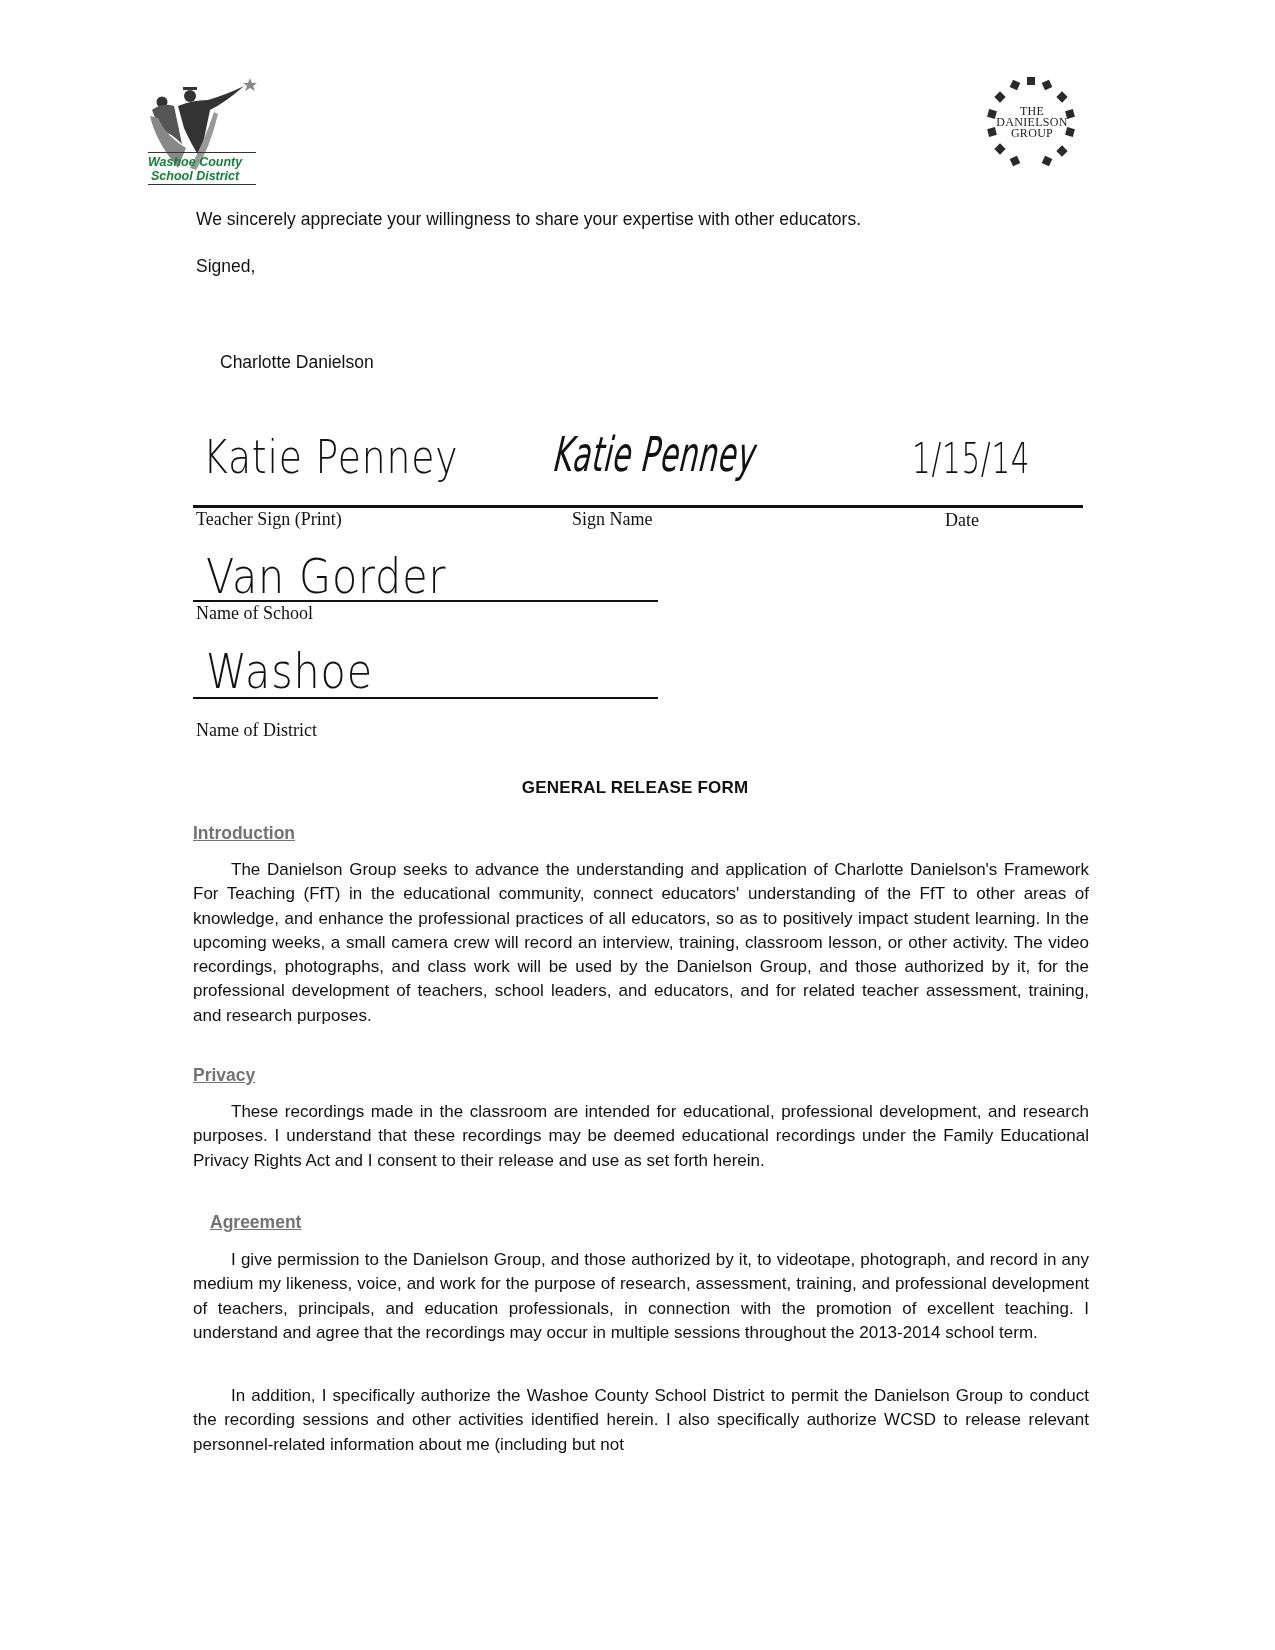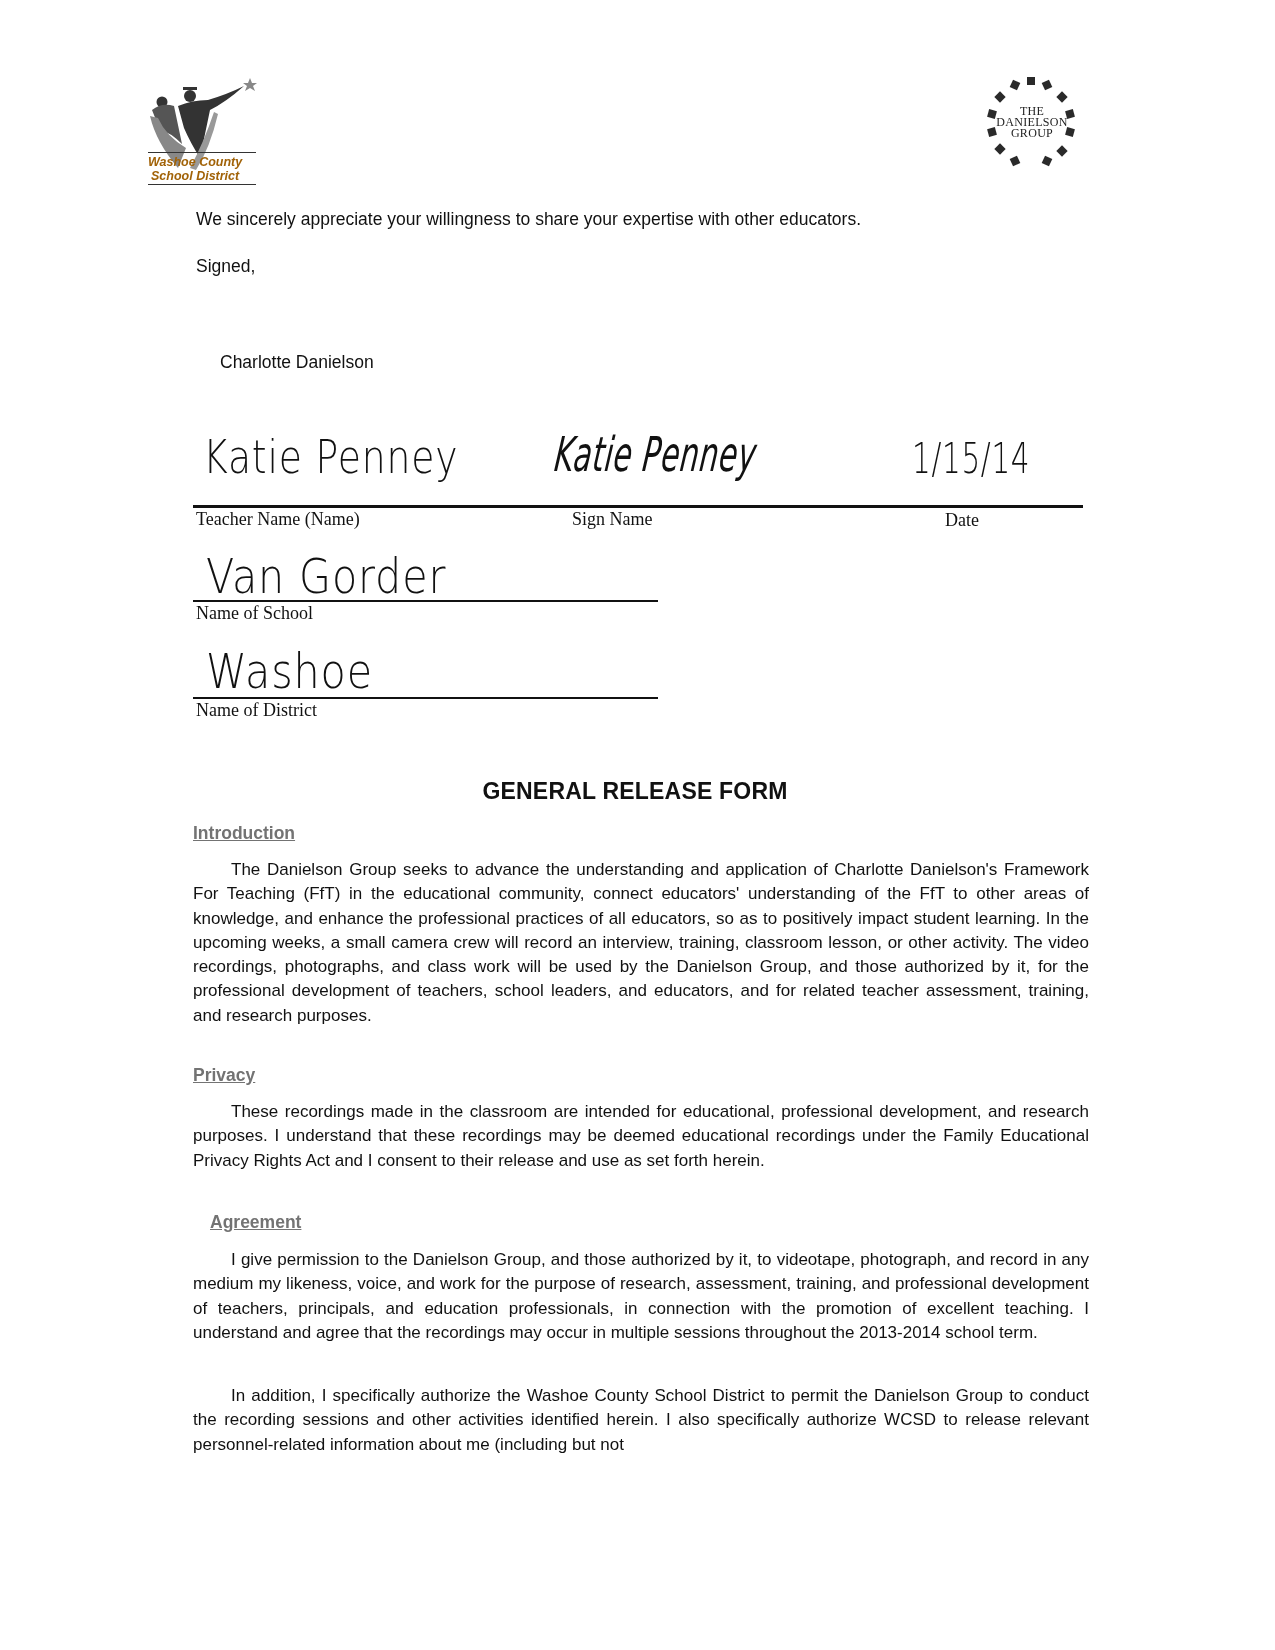--- a/index.html
+++ b/index.html
@@ -1,31 +1,31 @@
 <!DOCTYPE html>
 <html><head>
 <meta charset="utf-8">
 <style>
   html, body { margin: 0; padding: 0; background: #ffffff; }
   body { width: 1275px; height: 1650px; position: relative; overflow: hidden; color: #111; font-family: "Liberation Serif", serif; }
   .abs { position: absolute; }
   
   .wcsd-logo { left: 148px; top: 52px; width: 115px; height: 140px; }
-  .wcsd-name { left: 148px; top: 152px; width: 108px; font-family: "Liberation Sans", sans-serif; font-weight: bold; font-style: italic; font-size: 12.5px; line-height: 14px; color: #a16207; text-align: left; border-top: 1px solid #333; border-bottom: 1px solid #333; padding: 2px 0 1px 0; }
+  .wcsd-name { left: 148px; top: 152px; width: 108px; font-family: "Liberation Sans", sans-serif; font-weight: bold; font-style: italic; font-size: 12.5px; line-height: 14px; color: #15803d; text-align: left; border-top: 1px solid #333; border-bottom: 1px solid #333; padding: 2px 0 1px 0; }
   .wcsd-name span { display: block; }
   .wcsd-name .l2 { padding-left: 3px; }
   .dg-logo { left: 982px; top: 75px; width: 100px; height: 100px; }
   .dg-text { left: 988px; top: 106px; width: 88px; text-align: center; font-family: "Liberation Serif", serif; font-size: 12px; line-height: 11px; letter-spacing: 0.3px; color: #222; }
   
   .body-line { font-family: "Liberation Sans", sans-serif; font-size: 17.5px; color: #111; white-space: nowrap; }
   .label { font-family: "Liberation Serif", serif; font-size: 18px; color: #111; white-space: nowrap; }
   .rule { height: 2px; background: #111; }
   .thick-rule { height: 3px; background: #111; }
   .handwriting { font-family: "DejaVu Sans", sans-serif; font-weight: 200; color: #111; white-space: nowrap; transform-origin: left bottom; letter-spacing: 1px; }
-  .title { left: 0; width: 1270px; text-align: center; top: 778px; font-family: "Liberation Sans", sans-serif; font-weight: bold; font-size: 23px; color: #111; letter-spacing: 0.2px; }
+  .title { left: 0; width: 1270px; text-align: center; top: 778px; font-family: "Liberation Sans", sans-serif; font-weight: bold; font-size: 17px; color: #111; letter-spacing: 0.2px; }
   .heading { font-family: "Liberation Sans", sans-serif; font-weight: bold; font-size: 17.5px; text-decoration: underline; color: #737373; }
   .para { left: 193px; width: 896px; font-family: "Liberation Sans", sans-serif; font-size: 17px; line-height: 24.3px; text-align: justify; color: #111; text-indent: 38px; }
 </style>
 </head>
 <body>
 
 <svg class="abs wcsd-logo" viewBox="0 0 115 100" xmlns="http://www.w3.org/2000/svg">
   <circle cx="14" cy="30" r="5.5" fill="#333"></circle>
   <circle cx="42" cy="24" r="6" fill="#333"></circle>
   <rect x="35" y="15" width="14" height="3" fill="#333"></rect>
@@ -64,31 +64,31 @@
 </div>
 
 <div class="abs body-line" style="left:196px; top:209px;">We sincerely appreciate your willingness to share your expertise with other educators.</div>
 <div class="abs body-line" style="left:196px; top:256px;">Signed,</div>
 <div class="abs body-line" style="left:196px; top:352px;margin-left:24px;">Charlotte Danielson</div>
 
 <div class="abs handwriting" style="left:203px; top:430px; font-size:46px; transform: scaleX(0.82);">Katie Penney</div>
 <div class="abs handwriting" style="left:552px; top:426px; font-size:48px; font-style: italic; transform: scaleX(0.62) skewX(-10deg);">Katie Penney</div>
 <div class="abs handwriting" style="left:912px; top:434px; font-size:42px; transform: scaleX(0.7);">1/15/14</div>
 <div class="abs thick-rule" style="left:193px; top:505px; width:890px;"></div>
-<div class="abs label" style="left:196px; top:509px;">Teacher Name (Name)</div>
+<div class="abs label" style="left:196px; top:509px;">Teacher Sign (Print)</div>
 <div class="abs label" style="left:572px; top:509px;">Sign Name</div>
 <div class="abs label" style="left:945px; top:510px;">Date</div>
 
 <div class="abs handwriting" style="left:206px; top:548px; font-size:48px; transform: scaleX(0.86);">Van Gorder</div>
 <div class="abs rule" style="left:193px; top:600px; width:465px;"></div>
 <div class="abs label" style="left:196px; top:603px;">Name of School</div>
 
 <div class="abs handwriting" style="left:206px; top:643px; font-size:48px; transform: scaleX(0.86);">Washoe</div>
 <div class="abs rule" style="left:193px; top:697px; width:465px;"></div>
-<div class="abs label" style="left:196px; top:700px;text-align:right;">Name of District</div>
+<div class="abs label" style="left:196px; top:720px;text-align:right;">Name of District</div>
 
 <div class="abs title">GENERAL RELEASE FORM</div>
 
 <div class="abs heading" style="left:193px; top:823px;">Introduction</div>
 <div class="abs para" style="top:858px;">The Danielson Group seeks to advance the understanding and application of Charlotte Danielson's Framework For Teaching (FfT) in the educational community, connect educators' understanding of the FfT to other areas of knowledge, and enhance the professional practices of all educators, so as to positively impact student learning. In the upcoming weeks, a small camera crew will record an interview, training, classroom lesson, or other activity. The video recordings, photographs, and class work will be used by the Danielson Group, and those authorized by it, for the professional development of teachers, school leaders, and educators, and for related teacher assessment, training, and research purposes.</div>
 
 <div class="abs heading" style="left:193px; top:1065px;">Privacy</div>
 <div class="abs para" style="top:1100px;">These recordings made in the classroom are intended for educational, professional development, and research purposes. I understand that these recordings may be deemed educational recordings under the Family Educational Privacy Rights Act and I consent to their release and use as set forth herein.</div>
 
 <div class="abs heading" style="left:210px; top:1212px;">Agreement</div>

